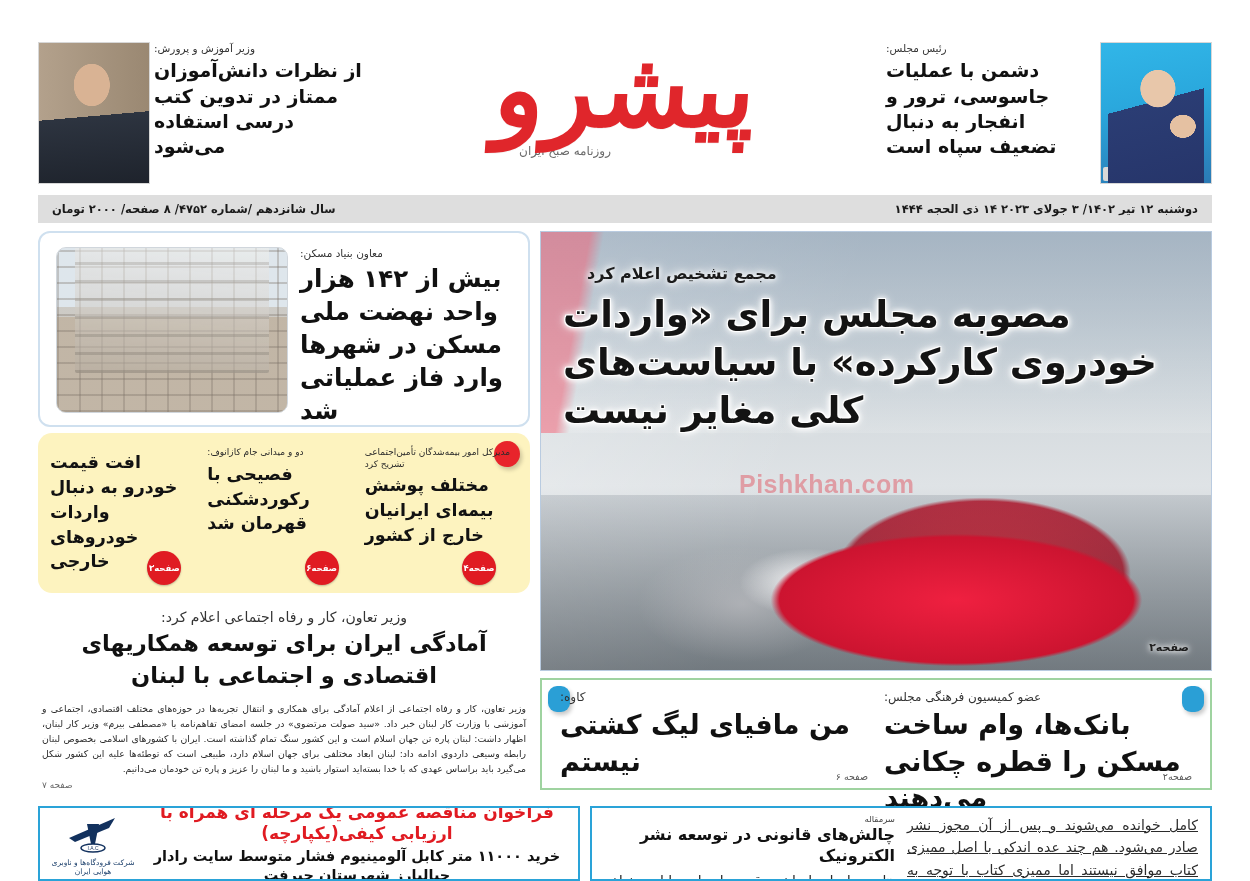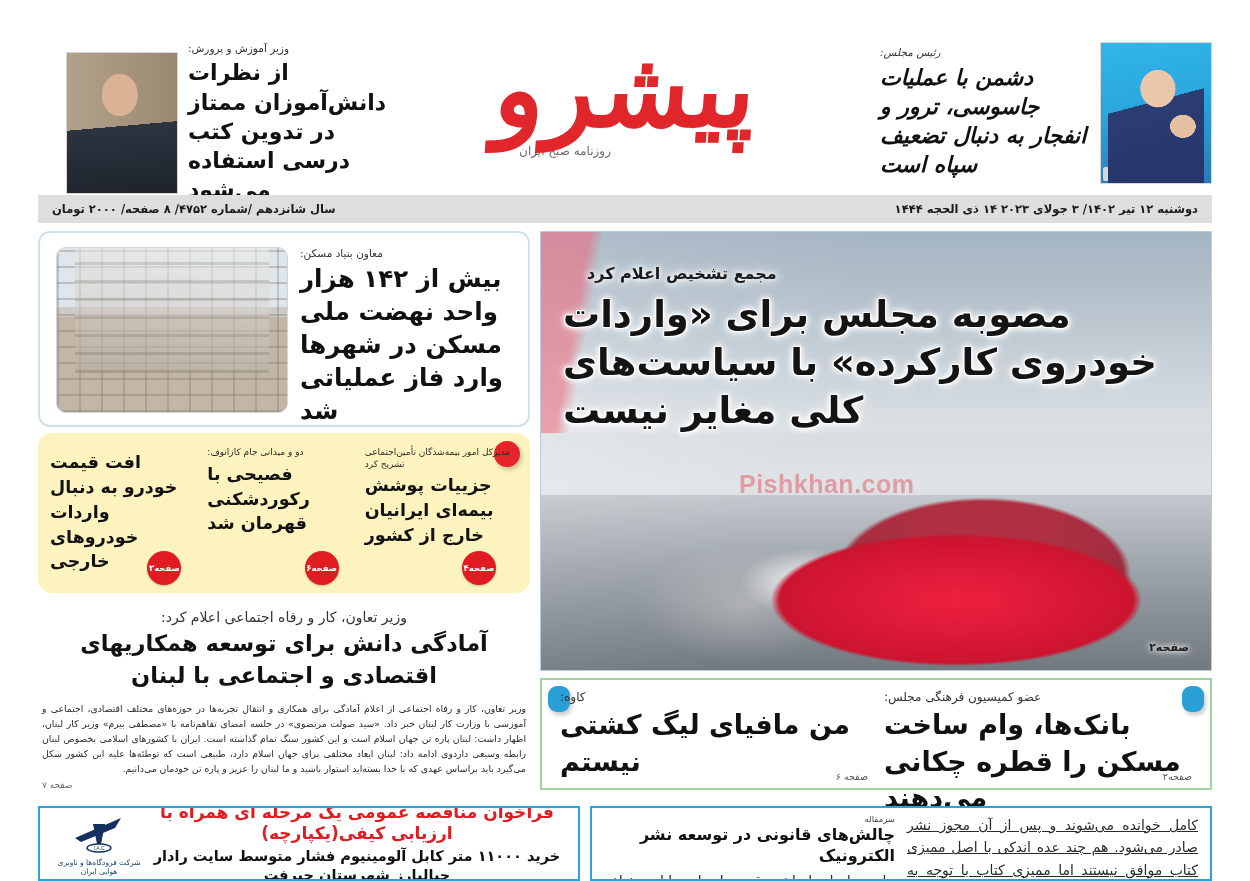--- a/index.html
+++ b/index.html
@@ -55,23 +55,22 @@
     margin-top: 2px;
     margin-right: 120px;
     font-family: "DejaVu Serif", "Liberation Serif", serif;
   }
 
   
   .head-teaser {
     position: absolute;
     top: 42px;
     display: flex;
-    align-items: center;
-    gap: 10px;
-    margin-left: 28px;
+    align-items: flex-start;
+    gap: 4px;
   }
   .head-teaser.right { right: 38px; flex-direction: row; }
   .head-teaser.left  { left: 38px;  flex-direction: row-reverse; }
 
   .portrait {
     width: 112px;
     height: 142px;
     border: 1px solid #d7d7d7;
     position: relative;
     overflow: hidden;
@@ -108,31 +107,31 @@
       radial-gradient(ellipse 26% 24% at 48% 30%, #d9b394 62%, transparent 64%),
       linear-gradient(175deg, transparent 52%, #2d3440 52%, #1e232c 100%),
       linear-gradient(90deg,#b3a18c,#9a8872);
   }
 
   .teaser-text {
     text-align: left;
     line-height: 1.28;
     max-width: 210px;
   }
-  .head-teaser.right .teaser-text { text-align: left; font-style: italic; }
+  .head-teaser.right .teaser-text { text-align: left; }
   .head-teaser.left  .teaser-text { text-align: left; }
 
   .kicker {
     font-size: 10.5px;
     color: #333;
     margin-bottom: 3px;
     font-weight: 400;
   }
   .teaser-title {
-    font-size: 22px;
+    font-size: 19px;
     font-weight: 700;
     color: #111;
     line-height: 1.33;
   }
 
   
   .datebar {
     position: relative;
     margin: 0 38px;
     height: 28px;
@@ -418,21 +417,21 @@
     line-height: 1.6;
     color: #2b2b2b;
     text-align: justify;
     text-decoration: underline;
   }
 
   .advert {
     flex: 1 1 auto;
     border: 2px solid #2aa3d8;
     background: #fff;
-    padding: 5px 16px;
+    padding: 5px 10px;
     display: flex;
     align-items: center;
     gap: 10px;
     overflow: hidden;
   }
   .ad-text { flex: 1 1 auto; text-align: center; }
   .ad-l1 {
     font-size: 17px; font-weight: 700; color: #e01b22; line-height: 1.25;
   }
   .ad-l2 {
@@ -525,40 +524,40 @@
           <div class="housing-page">صفحه ۷</div>
         </div>
         <div class="housing-photo"></div>
       </div>
 
       <div class="yellowbox">
         <span class="yb-dot"></span>
 
         <div class="yb-item">
           <div class="kicker">مدیرکل امور بیمه‌شدگان تأمین‌اجتماعی تشریح کرد</div>
-          <div class="yb-title">جزییات پوشش بیمه‌ای ایرانیان خارج از کشور</div>
+          <div class="yb-title">مختلف پوشش بیمه‌ای ایرانیان خارج از کشور</div>
           <span class="badge yb-badge">صفحه۴</span>
         </div>
 
         <div class="yb-item">
           <div class="kicker">دو و میدانی جام کازانوف:</div>
           <div class="yb-title">فصیحی با رکوردشکنی قهرمان شد</div>
           <span class="badge yb-badge">صفحه۶</span>
         </div>
 
         <div class="yb-item">
           <div class="kicker"></div>
           <div class="yb-title">افت قیمت خودرو به دنبال واردات خودروهای خارجی</div>
           <span class="badge yb-badge">صفحه۳</span>
         </div>
       </div>
 
       <div class="lebanon">
         <div class="kicker">وزیر تعاون، کار و رفاه اجتماعی اعلام کرد:</div>
-        <div class="lebanon-title">آمادگی دانش برای توسعه همکاریهای اقتصادی و اجتماعی با لبنان</div>
+        <div class="lebanon-title">آمادگی ایران برای توسعه همکاریهای اقتصادی و اجتماعی با لبنان</div>
         <div class="lebanon-body">وزیر تعاون، کار و رفاه اجتماعی از اعلام آمادگی برای همکاری و انتقال تجربه‌ها در حوزه‌های مختلف اقتصادی، اجتماعی و آموزشی با وزارت کار لبنان خبر داد. «سید صولت مرتضوی» در جلسه امضای تفاهم‌نامه با «مصطفی بیرم» وزیر کار لبنان، اظهار داشت: لبنان پاره تن جهان اسلام است و این کشور سنگ تمام گذاشته است. ایران با کشورهای اسلامی بخصوص لبنان رابطه وسیعی داردوی ادامه داد: لبنان ابعاد مختلفی برای جهان اسلام دارد، طبیعی است که توطئه‌ها علیه این کشور شکل می‌گیرد باید براساس عهدی که با خدا بسته‌اید استوار باشید و ما لبنان را عزیز و پاره تن خودمان می‌دانیم.</div>
         <div class="lebanon-page">صفحه ۷</div>
       </div>
 
     </div>
   </div>
 
   <div class="bottom">
 
     <div class="editorial">

